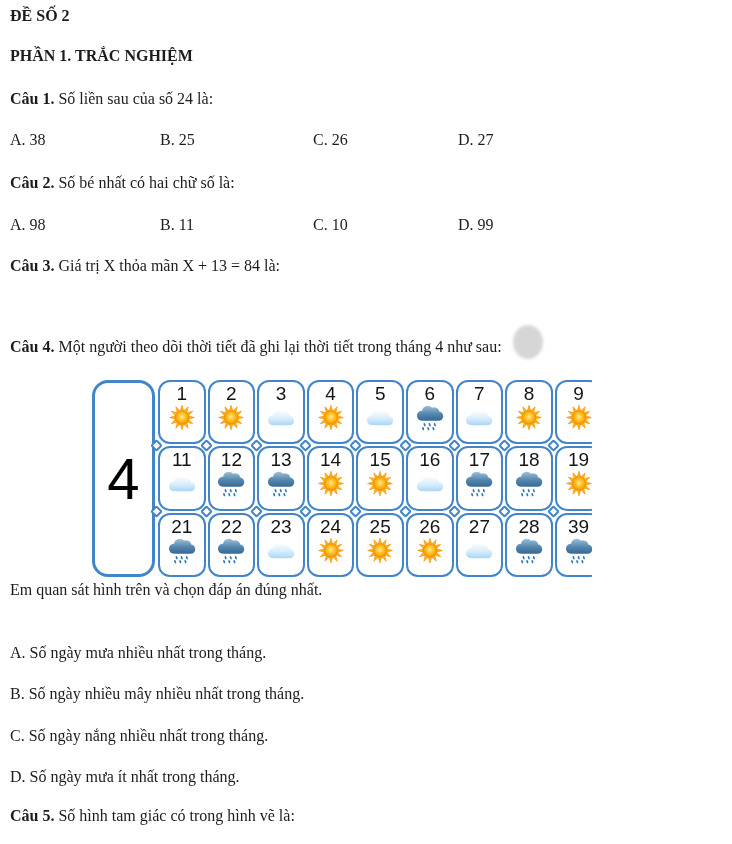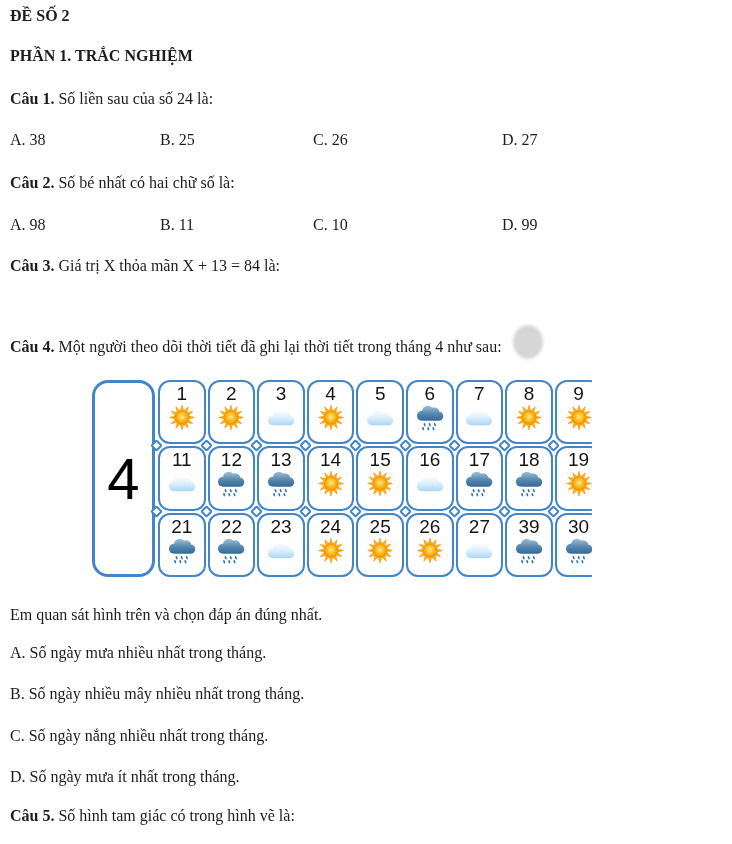--- a/index.html
+++ b/index.html
@@ -2,21 +2,21 @@
 <html><head>
 <meta charset="utf-8">
 <style>
   html,body{margin:0;padding:0;background:#ffffff;}
   .page{position:relative;width:592px;height:844px;background:#fff;overflow:hidden;
         font-family:"Liberation Serif","DejaVu Serif",serif;color:#1c1c1c;font-size:16px;line-height:20px;}
   .line{position:absolute;left:10px;right:6px;white-space:nowrap;}
   .bold{font-weight:700;}
   .optrow{position:absolute;left:10px;right:0;height:20px;}
   .optrow span{position:absolute;top:0;white-space:nowrap;}
-  .opt-a{left:0;}.opt-b{left:150px;}.opt-c{left:303px;}.opt-d{left:448px;margin-left:44px;}
+  .opt-a{left:0;}.opt-b{left:150px;}.opt-c{left:303px;}.opt-d{left:448px;}
   .blob{position:absolute;left:513px;top:325px;width:30px;height:34px;background:#d6d6d6;
         border-radius:50%;filter:blur(1.5px);}
   .calendar{position:absolute;left:92px;top:380px;width:560px;height:197px;}
   .month-cell{position:absolute;left:0;top:0;width:63px;height:197px;border:3px solid #4285c9;
         border-radius:16px;box-sizing:border-box;background:#fff;display:flex;align-items:center;justify-content:center;}
   .month-label{font-family:"Liberation Sans","DejaVu Sans",sans-serif;font-size:58px;line-height:1;color:#000;}
   .day-grid{position:absolute;left:66px;top:0;width:494px;height:197px;display:grid;
         grid-template-columns:repeat(10,1fr);grid-template-rows:repeat(3,1fr);gap:2px;}
   .day-cell{border:2.5px solid #4285c9;border-radius:12px;box-sizing:border-box;background:#fff;
         display:flex;flex-direction:column;align-items:center;padding-top:1px;overflow:hidden;}
@@ -279,20 +279,26 @@
             <use href="#sym-sun"></use>
           </svg>
         </div>
         <div class="day-cell">
           <div class="day-num">27</div>
           <svg class="wicon" viewBox="0 0 32 30">
             <use href="#sym-cloud"></use>
           </svg>
         </div>
         <div class="day-cell">
+          <div class="day-num">28</div>
+          <svg class="wicon" viewBox="0 0 32 30">
+            <use href="#sym-rain"></use>
+          </svg>
+        </div>
+        <div class="day-cell">
           <div class="day-num">39</div>
           <svg class="wicon" viewBox="0 0 32 30">
             <use href="#sym-rain"></use>
           </svg>
         </div>
         <div class="day-cell">
           <div class="day-num">30</div>
           <svg class="wicon" viewBox="0 0 32 30">
             <use href="#sym-rain"></use>
           </svg>
@@ -313,21 +319,21 @@
       <div class="diamond" style="left: 159.7px; top: 127.2px;"></div>
       <div class="diamond" style="left: 209.3px; top: 127.2px;"></div>
       <div class="diamond" style="left: 258.9px; top: 127.2px;"></div>
       <div class="diamond" style="left: 308.5px; top: 127.2px;"></div>
       <div class="diamond" style="left: 358.1px; top: 127.2px;"></div>
       <div class="diamond" style="left: 407.7px; top: 127.2px;"></div>
       <div class="diamond" style="left: 457.3px; top: 127.2px;"></div>
       <div class="diamond" style="left: 506.9px; top: 127.2px;"></div>
     </div>
 
-  <div class="line" style="top:605px">Em quan sát hình trên và chọn đáp án đúng nhất.</div>
+  <div class="line" style="top:580px">Em quan sát hình trên và chọn đáp án đúng nhất.</div>
   <div class="line" style="top:643px">A. Số ngày mưa nhiều nhất trong tháng.</div>
   <div class="line" style="top:726px">C. Số ngày nắng nhiều nhất trong tháng.</div>
   <div class="line" style="top:684px">B. Số ngày nhiều mây nhiều nhất trong tháng.</div>
   <div class="line" style="top:767px">D. Số ngày mưa ít nhất trong tháng.</div>
 
   <div class="line" style="top:806px">
     <span class="bold">Câu 5.</span>
     <span>Số hình tam giác có trong hình vẽ là:</span>
   </div>
 

